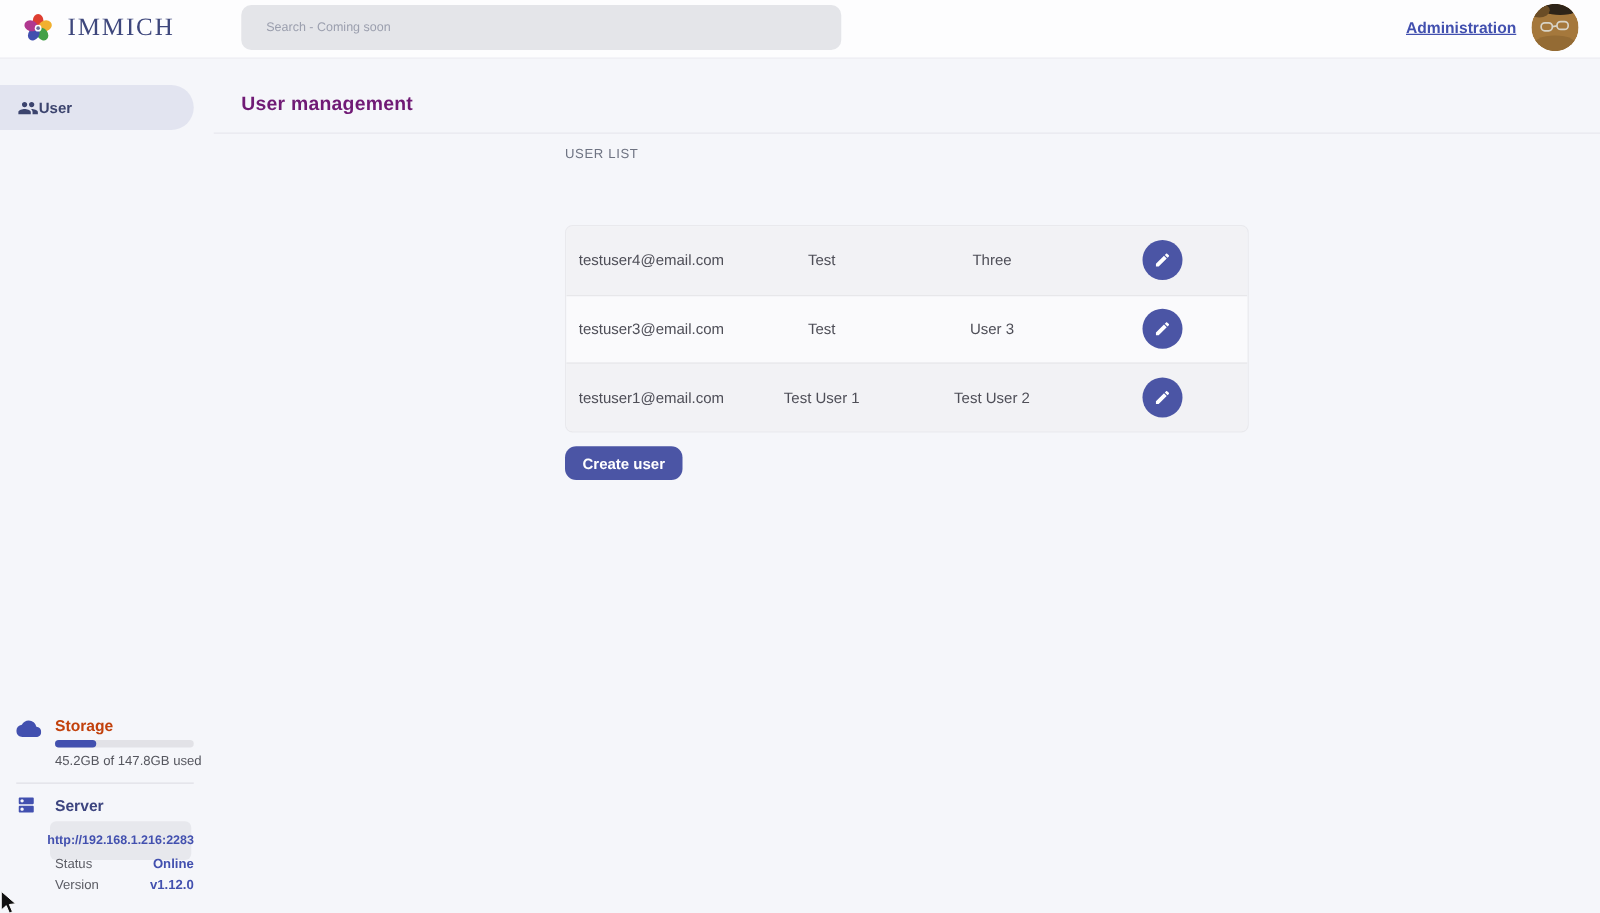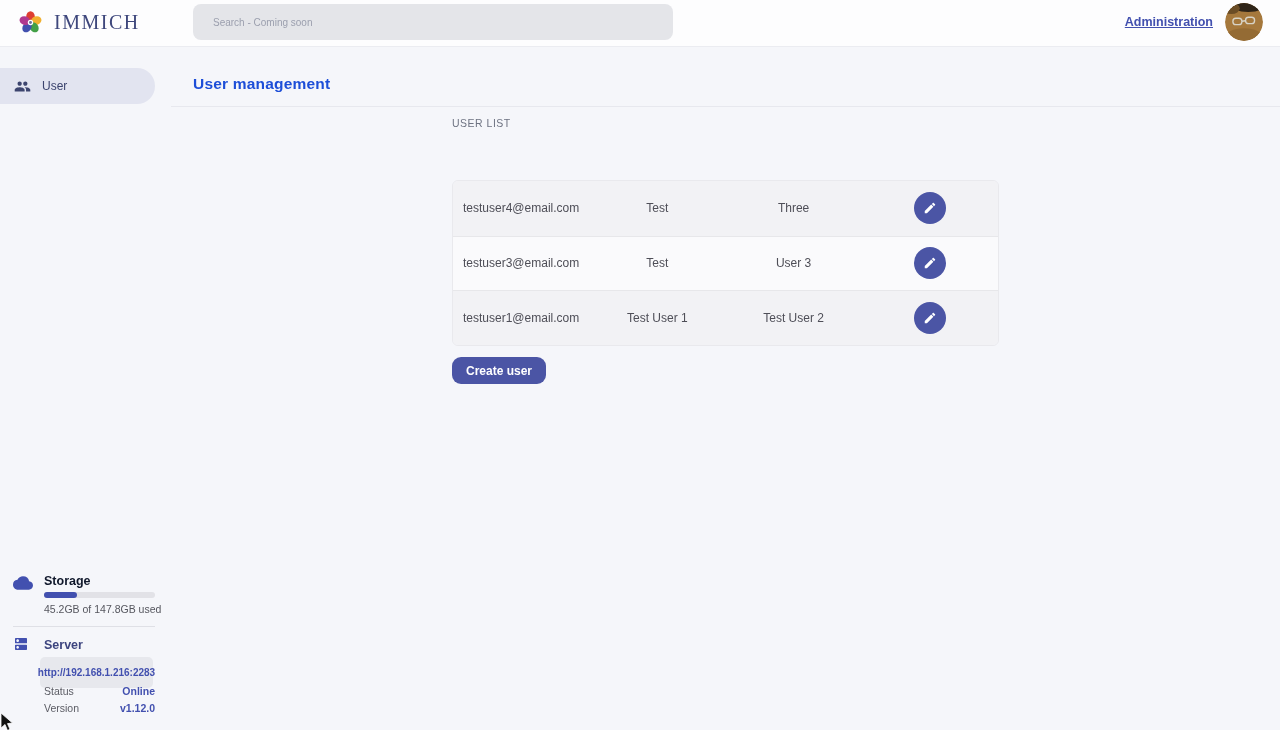--- a/index.html
+++ b/index.html
@@ -12,42 +12,42 @@
   .logo { position:absolute; left:18px; top:10px; display:flex; align-items:center; gap:11px; }
   .logo-word { font-family:"Liberation Serif", serif; font-size:20px; letter-spacing:1.5px; color:#3e477c; font-weight:500; }
   .search-box { position:absolute; left:180px; top:4px; width:480px; height:36px; background:#e4e5e9; border:none; border-radius:8px; padding:0 20px; font-size:10px; color:#0369a1; font-family:"Liberation Sans", sans-serif;margin-left:13px; }
   .search-box::placeholder { color:#9b9fae; }
   .admin-link { position:absolute; right:67px; top:15px; font-size:12.5px; font-weight:bold; color:#4250af; text-decoration:underline; cursor:pointer; }
   .avatar { position:absolute; right:17px; top:3px; width:38px; height:38px; border-radius:50%; overflow:hidden; cursor:pointer; }
 
   
   .sidebar-item-active { position:absolute; left:0; top:68px; width:155px; height:36px; background:#e2e4f0; border-radius:0 18px 18px 0; display:flex; align-items:center; cursor:pointer; }
   .sidebar-item-active .icn { margin-left:14px; display:flex; }
-  .sidebar-item-active .lbl { margin-left:11px; font-size:12px; font-weight:400; color:#3c446e; }
-
-  
-  .page-title { position:absolute; left:193px; top:75px; font-size:15.5px; font-weight:bold; color:#1d4ed8; letter-spacing:.2px; }
+  .sidebar-item-active .lbl { font-size:12px; font-weight:700; color:#3c446e; }
+
+  
+  .page-title { position:absolute; left:193px; top:75px; font-size:15.5px; font-weight:bold; color:#701a75; letter-spacing:.2px; }
   .header-divider { position:absolute; left:171px; top:106px; right:0; height:1px; background:#e7e8ee; }
 
   
   .section-label { position:absolute; left:452px; top:117px; font-size:10.5px; color:#6e7382; letter-spacing:.5px; }
   .table-head { position:absolute; left:452px; top:142px; width:547px; height:32px; background:#fefeff; border:1px solid #e6e7eb; border-radius:6px; display:flex; }
   .table-head .th { flex:1; display:flex; align-items:center; justify-content:center; font-size:12px; font-weight:500; color:#4250af; }
   .table-body { position:absolute; left:452px; top:180px; width:547px; height:166px; border:1px solid #e9e9ed; border-radius:6px; overflow:hidden; }
   .tr { height:54.6px; display:flex; align-items:center;justify-content:space-between; }
   .tr + .tr { border-top:1px solid #e7e7ea; }
   .tr.odd  { background:#f2f2f5; }
   .tr.even { background:#fafafc; }
   .td { flex:1; text-align:center; font-size:12px; color:#4e4e57; }
   .edit-btn { width:32px; height:32px; border-radius:50%; background:#4b55a5; border:none; display:inline-flex; align-items:center; justify-content:center; cursor:pointer; }
   .create-btn { position:absolute; left:452px; top:357px; height:27px; padding:0 14px; background:#4b55a5; color:#ffffff; font-size:12px; font-weight:bold; border:none; border-radius:9px; cursor:pointer; font-family:"Liberation Sans", sans-serif; }
 
   
   .storage-icn { position:absolute; left:13px; top:573px; }
-  .storage-title { position:absolute; left:44px; top:574px; font-size:12.5px; font-weight:bold; color:#0f172a; }
+  .storage-title { position:absolute; left:44px; top:574px; font-size:12.5px; font-weight:bold; color:#c2410c; }
   .progress-track { position:absolute; left:44px; top:592px; width:111px; height:6px; border-radius:3px; background:#e2e2e7; }
   .progress-fill { height:6px; border-radius:3px; background:#4250af; width:30%; }
   .storage-usage { position:absolute; left:44px; top:603px; font-size:10.5px; color:#55565e; }
   .panel-divider { position:absolute; left:13px; top:626px; width:142px; height:1px; background:#dfe0e6; }
   .server-icn { position:absolute; left:13px; top:636px; }
   .server-title { position:absolute; left:44px; top:638px; font-size:12.5px; font-weight:bold; color:#3d457f; }
   .server-url { position:absolute; left:40px; top:657px; width:113px; height:31px; background:#e7e8ed; border-radius:5px; display:flex; align-items:center; justify-content:center; font-size:10px; font-weight:bold; color:#4250af; }
   .kv-row { position:absolute; left:44px; width:111px; display:flex; justify-content:space-between; font-size:10.5px; }
   .kv-row .k { color:#5b5c64; }
   .kv-row .v { color:#4250af; font-weight:bold; }

